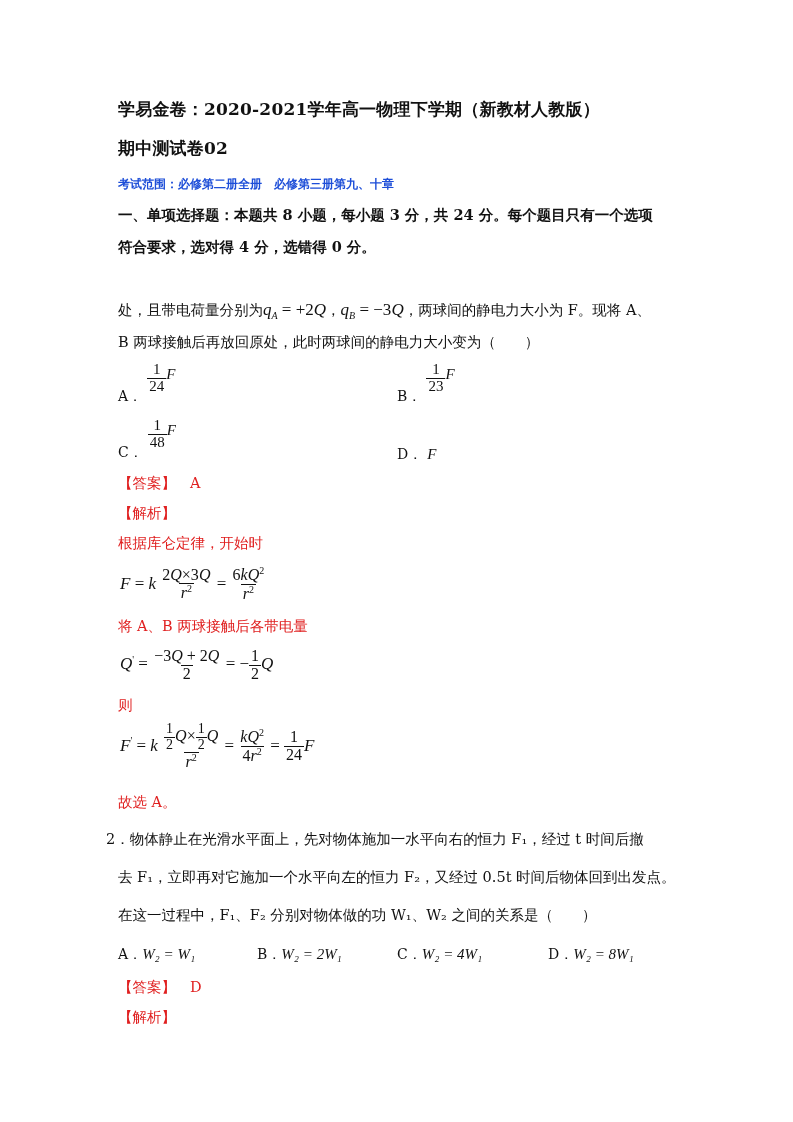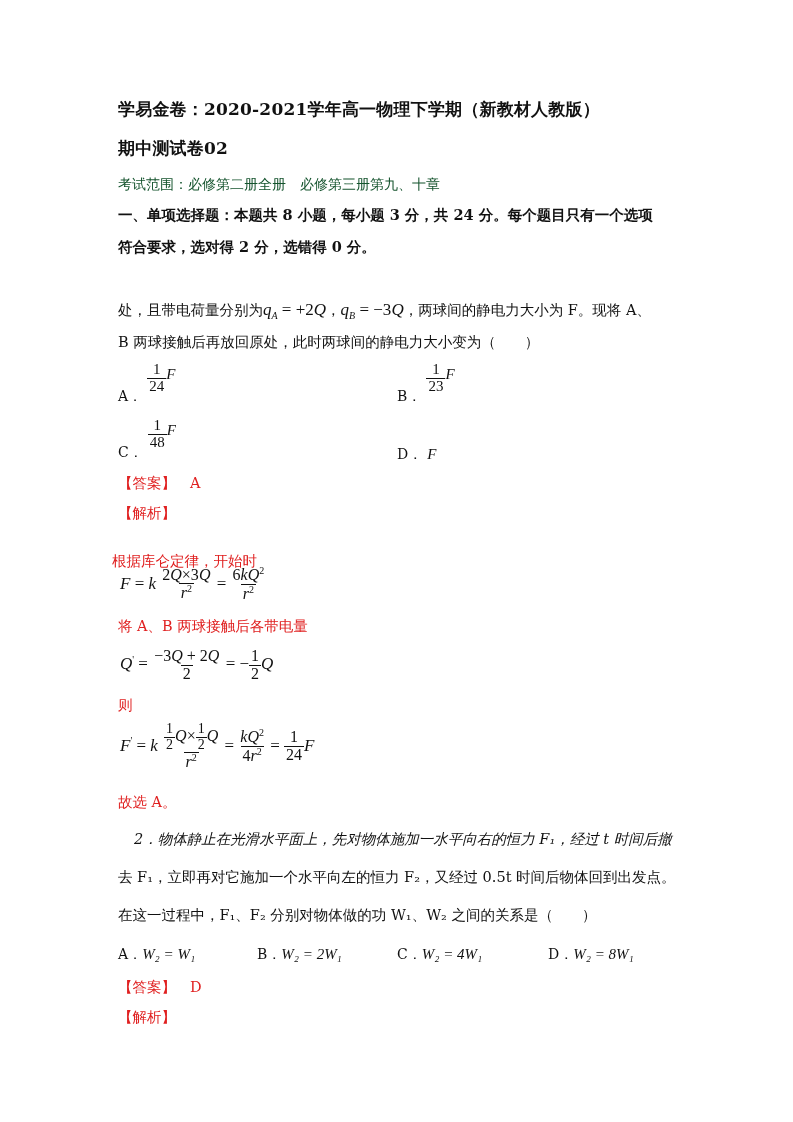--- a/index.html
+++ b/index.html
@@ -1,21 +1,21 @@
 <!DOCTYPE html>
 <html><head>
 <meta charset="utf-8">
 <style>
   html, body { margin:0; padding:0; background:#ffffff; }
   body { width:793px; height:1122px; position:relative; overflow:hidden;
          font-family: "DejaVu Serif", "Liberation Serif", serif; color:#111; }
   .page { position:absolute; left:0; top:0; width:793px; height:810px; }
   .abs { position:absolute; white-space:nowrap; }
   .title { font-weight:bold; font-size:17px; letter-spacing:0.2px; }
-  .scope { font-size:14px; color:#14532d; }
+  .scope { font-size:12px; color:#1d4ed8;font-weight:bold; }
   .section { font-weight:bold; font-size:14.5px; }
   .q { font-size:14.5px; }
   .red { color:#e02020; font-size:14.5px; }
   .mi { font-family: "Liberation Serif", serif; font-style:italic; }
   .frac { display:inline-flex; flex-direction:column; align-items:center; vertical-align:middle;
           font-family:"Liberation Serif", serif; font-size:15px; line-height:1.05; }
   .frac .num { padding:0 2px; }
   .frac .den { border-top:1px solid #111; padding:0 2px; }
   .eq { font-family:"Liberation Serif", serif; font-size:17px; color:#111; }
   sub, sup { font-size:10px; }
@@ -24,21 +24,21 @@
 </head>
 <body>
 
 <div class="page">
 
   <div class="abs title" style="left:118px;top:98px;">学易金卷：2020-2021学年高一物理下学期（新教材人教版）</div>
   <div class="abs title" style="left:118px;top:137px;">期中测试卷02</div>
   <div class="abs scope" style="left:118px;top:176px;">考试范围：必修第二册全册　必修第三册第九、十章</div>
 
   <div class="abs section" style="left:118px;top:206px;">一、单项选择题：本题共 8 小题，每小题 3 分，共 24 分。每个题目只有一个选项</div>
-  <div class="abs section" style="left:118px;top:238px;">符合要求，选对得 2 分，选错得 0 分。</div>
+  <div class="abs section" style="left:118px;top:238px;">符合要求，选对得 4 分，选错得 0 分。</div>
 
   <div class="abs q" style="left:118px;top:300px;">
     <span>处，且带电荷量分别为</span><span class="eq"><span class="mi">q</span><sub class="mi">A</sub> = +2<span class="mi">Q</span></span><span>，</span><span class="eq"><span class="mi">q</span><sub class="mi">B</sub> = −3<span class="mi">Q</span></span><span>，两球间的静电力大小为 F。现将 A、</span>
   </div>
   <div class="abs q" style="left:118px;top:333px;">B 两球接触后再放回原处，此时两球间的静电力大小变为（　　）</div>
 
   <div class="abs" style="left:118px;top:362px;">
     <span class="opt-label" style="display:inline-block;margin-top:26px;vertical-align:top;">A．</span>
     <span class="frac" style="vertical-align:top;">
         <span class="num">1</span>
@@ -61,21 +61,21 @@
   </div>
   <div class="abs" style="left:397px;top:444px;">
     <span class="opt-label">D．</span>
     <span class="mi" style="font-size:15px;">F</span>
   </div>
 
   <div class="abs red" style="left:118px;top:474px;">
     <span>【答案】</span><span style="margin-left:14px;">A</span>
   </div>
   <div class="abs red" style="left:118px;top:504px;">【解析】</div>
-  <div class="abs red" style="left:112px;top:534px;margin-top:18px;">根据库仑定律，开始时</div>
+  <div class="abs red" style="left:118px;top:534px;">根据库仑定律，开始时</div>
 
   <div class="abs eq" style="left:120px;top:566px;">
     <span class="mi">F</span> = <span class="mi">k</span>
     <span class="frac" style="font-size:16px;">
         <span class="num">2<span class="mi">Q</span>×3<span class="mi">Q</span></span>
         <span class="den"><span class="mi">r</span><sup>2</sup></span>
       </span>
     = <span class="frac" style="font-size:16px;">
         <span class="num">6<span class="mi">kQ</span><sup>2</sup></span>
         <span class="den"><span class="mi">r</span><sup>2</sup></span>
@@ -115,21 +115,21 @@
         <span class="den">4<span class="mi">r</span><sup>2</sup></span>
       </span>
     = <span class="frac" style="font-size:16px;">
         <span class="num">1</span>
         <span class="den">24</span>
       </span><span class="mi">F</span>
   </div>
 
   <div class="abs red" style="left:118px;top:793px;">故选 A。</div>
 
-  <div class="abs q" style="left:134px;top:830px;font-style:italic;">2．物体静止在光滑水平面上，先对物体施加一水平向右的恒力 F₁，经过 t 时间后撤</div>
+  <div class="abs q" style="left:106px;top:830px;">2．物体静止在光滑水平面上，先对物体施加一水平向右的恒力 F₁，经过 t 时间后撤</div>
   <div class="abs q" style="left:118px;top:868px;">去 F₁，立即再对它施加一个水平向左的恒力 F₂，又经过 0.5t 时间后物体回到出发点。</div>
   <div class="abs q" style="left:118px;top:906px;">在这一过程中，F₁、F₂ 分别对物体做的功 W₁、W₂ 之间的关系是（　　）</div>
 
   <div class="abs" style="left:118px;top:944px;">
     <span class="opt-label">A．</span><span class="eq mi" style="font-size:15px;">W₂ = W₁</span>
   </div>
   <div class="abs" style="left:257px;top:944px;">
     <span class="opt-label">B．</span><span class="eq mi" style="font-size:15px;">W₂ = 2W₁</span>
   </div>
   <div class="abs" style="left:397px;top:944px;">

